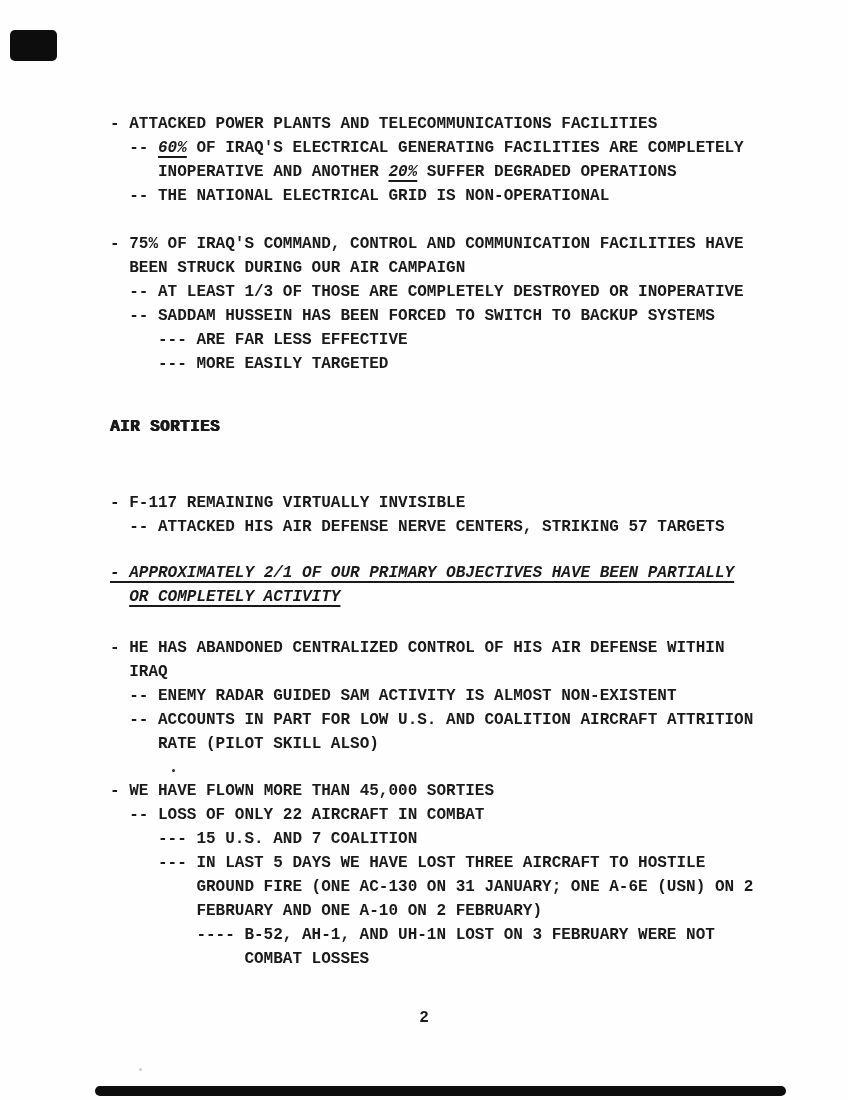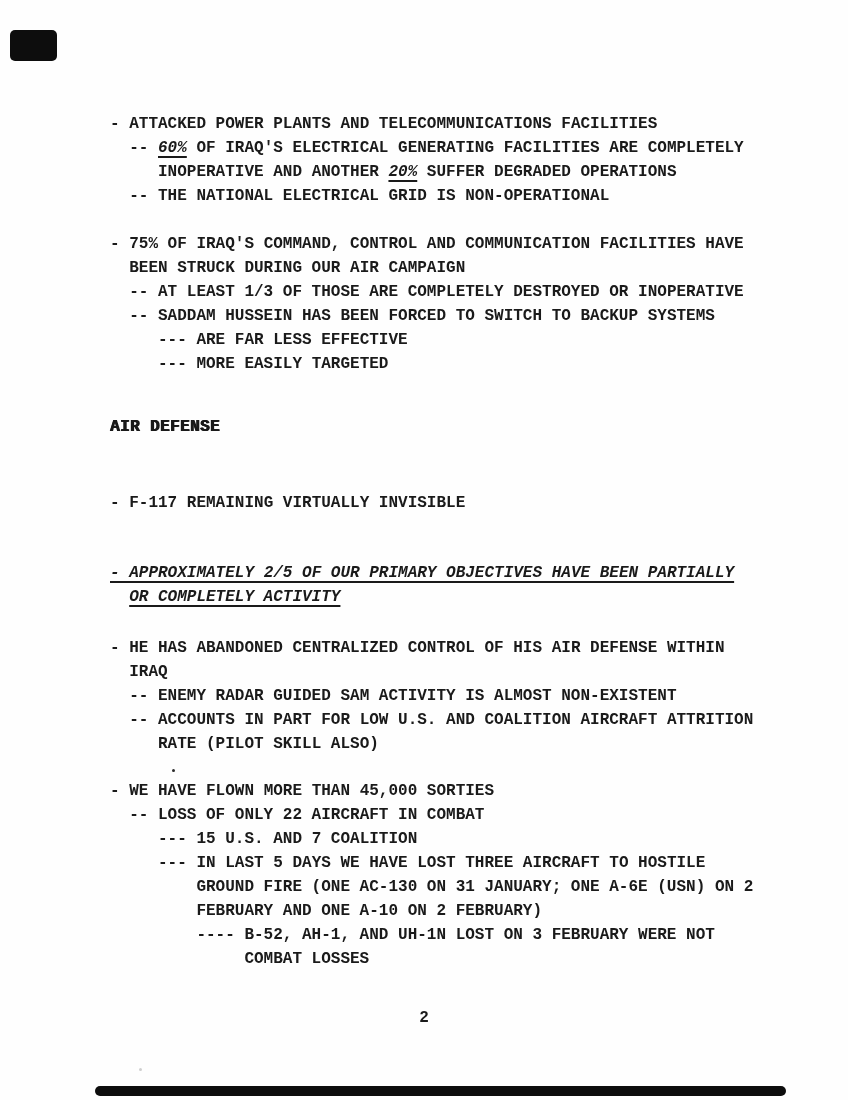--- a/index.html
+++ b/index.html
@@ -74,23 +74,23 @@
   }
 </style>
 </head>
 <body>
 
 <div class="redaction-box"></div>
 
 <div class="doc">
     <div class="block" style="top: 112px;"><div class="line" style="padding-left: 0px;"><span>- ATTACKED POWER PLANTS AND TELECOMMUNICATIONS FACILITIES</span></div><div class="line" style="padding-left: 19.2px;"><span>-- </span><span class="u">60%</span><span> OF IRAQ'S ELECTRICAL GENERATING FACILITIES ARE COMPLETELY</span></div><div class="line" style="padding-left: 48px;"><span>INOPERATIVE AND ANOTHER </span><span class="u">20%</span><span> SUFFER DEGRADED OPERATIONS</span></div><div class="line" style="padding-left: 19.2px;"><span>-- THE NATIONAL ELECTRICAL GRID IS NON-OPERATIONAL</span></div></div>
     <div class="block" style="top: 232px;"><div class="line" style="padding-left: 0px;"><span>- 75% OF IRAQ'S COMMAND, CONTROL AND COMMUNICATION FACILITIES HAVE</span></div><div class="line" style="padding-left: 19.2px;"><span>BEEN STRUCK DURING OUR AIR CAMPAIGN</span></div><div class="line" style="padding-left: 19.2px;"><span>-- AT LEAST 1/3 OF THOSE ARE COMPLETELY DESTROYED OR INOPERATIVE</span></div><div class="line" style="padding-left: 19.2px;"><span>-- SADDAM HUSSEIN HAS BEEN FORCED TO SWITCH TO BACKUP SYSTEMS</span></div><div class="line" style="padding-left: 48px;"><span>--- ARE FAR LESS EFFECTIVE</span></div><div class="line" style="padding-left: 48px;"><span>--- MORE EASILY TARGETED</span></div></div>
-    <div class="block heading" style="top: 415px;"><div class="line" style="padding-left: 0px;"><span>AIR DEFENSE</span></div></div>
-    <div class="block" style="top: 491px;"><div class="line" style="padding-left: 0px;"><span>- F-117 REMAINING VIRTUALLY INVISIBLE</span></div></div>
-    <div class="block" style="top: 561px;"><div class="line" style="padding-left: 0px;"><span class="u">- APPROXIMATELY 2/5 OF OUR PRIMARY OBJECTIVES HAVE BEEN PARTIALLY</span></div><div class="line" style="padding-left: 19.2px;"><span class="u">OR COMPLETELY ACTIVITY</span></div></div>
+    <div class="block heading" style="top: 415px;"><div class="line" style="padding-left: 0px;"><span>AIR SORTIES</span></div></div>
+    <div class="block" style="top: 491px;"><div class="line" style="padding-left: 0px;"><span>- F-117 REMAINING VIRTUALLY INVISIBLE</span></div><div class="line" style="padding-left: 19.2px;"><span>-- ATTACKED HIS AIR DEFENSE NERVE CENTERS, STRIKING 57 TARGETS</span></div></div>
+    <div class="block" style="top: 561px;"><div class="line" style="padding-left: 0px;"><span class="u">- APPROXIMATELY 2/1 OF OUR PRIMARY OBJECTIVES HAVE BEEN PARTIALLY</span></div><div class="line" style="padding-left: 19.2px;"><span class="u">OR COMPLETELY ACTIVITY</span></div></div>
     <div class="block" style="top: 636px;"><div class="line" style="padding-left: 0px;"><span>- HE HAS ABANDONED CENTRALIZED CONTROL OF HIS AIR DEFENSE WITHIN</span></div><div class="line" style="padding-left: 19.2px;"><span>IRAQ</span></div><div class="line" style="padding-left: 19.2px;"><span>-- ENEMY RADAR GUIDED SAM ACTIVITY IS ALMOST NON-EXISTENT</span></div><div class="line" style="padding-left: 19.2px;"><span>-- ACCOUNTS IN PART FOR LOW U.S. AND COALITION AIRCRAFT ATTRITION</span></div><div class="line" style="padding-left: 48px;"><span>RATE (PILOT SKILL ALSO)</span></div></div>
     <div class="block" style="top: 779px;"><div class="line" style="padding-left: 0px;"><span>- WE HAVE FLOWN MORE THAN 45,000 SORTIES</span></div><div class="line" style="padding-left: 19.2px;"><span>-- LOSS OF ONLY 22 AIRCRAFT IN COMBAT</span></div><div class="line" style="padding-left: 48px;"><span>--- 15 U.S. AND 7 COALITION</span></div><div class="line" style="padding-left: 48px;"><span>--- IN LAST 5 DAYS WE HAVE LOST THREE AIRCRAFT TO HOSTILE</span></div><div class="line" style="padding-left: 86.4px;"><span>GROUND FIRE (ONE AC-130 ON 31 JANUARY; ONE A-6E (USN) ON 2</span></div><div class="line" style="padding-left: 86.4px;"><span>FEBRUARY AND ONE A-10 ON 2 FEBRUARY)</span></div><div class="line" style="padding-left: 86.4px;"><span>---- B-52, AH-1, AND UH-1N LOST ON 3 FEBRUARY WERE NOT</span></div><div class="line" style="padding-left: 134.4px;"><span>COMBAT LOSSES</span></div></div>
   </div>
 
 <div class="stray-dot"></div>
 
 <div class="page-number">2</div>
 
 <div class="faint-speck"></div>
 

